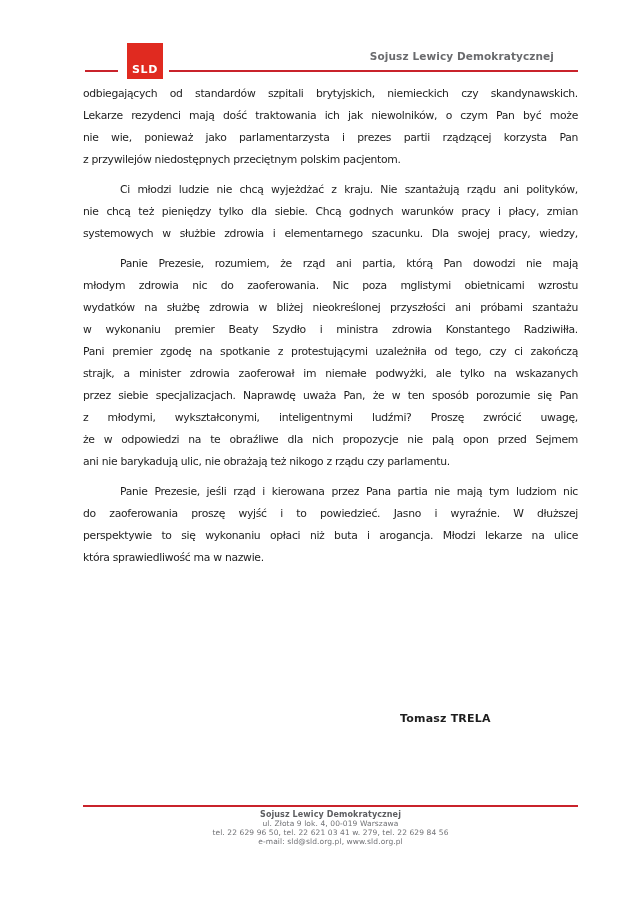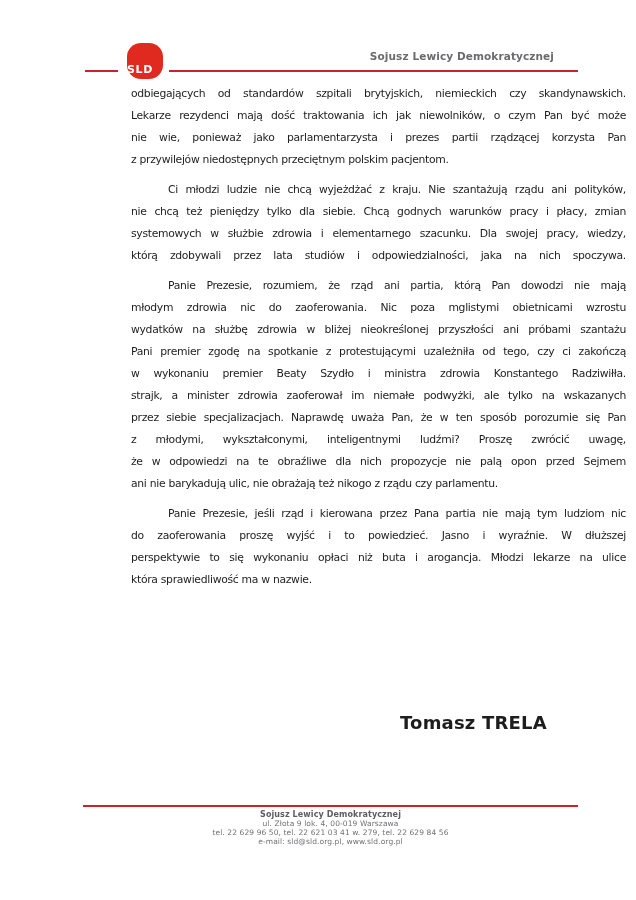--- a/index.html
+++ b/index.html
@@ -24,53 +24,52 @@
   
   .header-dash {
     position: absolute; left: 85px; top: 70px;
     width: 33px; height: 2px; background: var(--brand-red);
   }
   .logo {
     position: absolute; left: 127px; top: 43px;
     width: 36px; height: 36px; box-sizing: border-box;
     background: var(--logo-red);
     color: #ffffff; font-weight: bold; font-size: 11px; letter-spacing: 0.6px;
-    display: flex; align-items: flex-end; justify-content: flex-start;
+    display: flex; align-items: flex-end; justify-content: center;
     padding-bottom: 3px;
-    border-radius: 14px;
   }
   .header-line {
     position: absolute; left: 169px; top: 70px;
     width: 409px; height: 2px; background: var(--brand-red);
   }
   .header-org {
     position: absolute; top: 50px; right: 82px;
     font-size: 10.5px; font-weight: 600; color: var(--gray);
     letter-spacing: 0.1px;
   }
 
   
   .letter {
     position: absolute; left: 83px; top: 83px; width: 495px;
     color: var(--ink);
-    font-size: 10.8px; line-height: 22px; letter-spacing: -0.3px; margin-left: 48px;
+    font-size: 10.8px; line-height: 22px; letter-spacing: -0.3px;
   }
   .para { margin: 0 0 8px 0; }
   .para:last-child { margin-bottom: 0; }
   .line {
     text-align: justify;
     text-align-last: justify;
     height: 22px; overflow: hidden;
   }
   .line.last { text-align-last: left; }
   .para.indent .line:first-child { text-indent: 37px; }
 
   .signature {
     position: absolute; left: 400px; top: 712px;
-    font-size: 18px; font-weight: bold; color: var(--ink);
+    font-size: 11px; font-weight: bold; color: var(--ink);
     letter-spacing: 0.2px;
   }
 
   
   .footer-line {
     position: absolute; left: 83px; top: 805px;
     width: 495px; height: 2px; background: var(--brand-red);
   }
   .footer {
     position: absolute; left: 83px; top: 810px; width: 495px;
@@ -98,28 +97,27 @@
       <div class="para">
         <div class="line">odbiegających od standardów szpitali brytyjskich, niemieckich czy skandynawskich.</div>
         <div class="line">Lekarze rezydenci mają dość traktowania ich jak niewolników, o czym Pan być może</div>
         <div class="line">nie wie, ponieważ jako parlamentarzysta i prezes partii rządzącej korzysta Pan</div>
         <div class="line last">z przywilejów niedostępnych przeciętnym polskim pacjentom.</div>
       </div>
       <div class="para indent">
         <div class="line">Ci młodzi ludzie nie chcą wyjeżdżać z kraju. Nie szantażują rządu ani polityków,</div>
         <div class="line">nie chcą też pieniędzy tylko dla siebie. Chcą godnych warunków pracy i płacy, zmian</div>
         <div class="line">systemowych w służbie zdrowia i elementarnego szacunku. Dla swojej pracy, wiedzy,</div>
-        <div class="line">którą zdobywali  przez lata studiów i odpowiedzialności, jaka na nich spoczywa.</div>
       </div>
       <div class="para indent">
         <div class="line">Panie Prezesie, rozumiem, że rząd ani partia, którą Pan dowodzi nie mają</div>
         <div class="line">młodym zdrowia nic do zaoferowania. Nic poza mglistymi obietnicami wzrostu</div>
         <div class="line">wydatków na służbę zdrowia w bliżej nieokreślonej przyszłości ani próbami szantażu</div>
+        <div class="line">w wykonaniu premier Beaty Szydło i ministra zdrowia Konstantego Radziwiłła.</div>
         <div class="line">Pani premier zgodę na spotkanie z protestującymi uzależniła od tego, czy ci zakończą</div>
-        <div class="line">w wykonaniu premier Beaty Szydło i ministra zdrowia Konstantego Radziwiłła.</div>
         <div class="line">strajk, a minister zdrowia zaoferował im niemałe podwyżki, ale tylko na wskazanych</div>
         <div class="line">przez siebie specjalizacjach. Naprawdę uważa Pan, że w ten sposób porozumie się Pan</div>
         <div class="line">z młodymi, wykształconymi, inteligentnymi ludźmi? Proszę zwrócić uwagę,</div>
         <div class="line">że w odpowiedzi na te obraźliwe dla nich propozycje nie palą opon przed Sejmem</div>
         <div class="line last">ani nie barykadują ulic, nie obrażają też nikogo z rządu czy parlamentu.</div>
       </div>
       <div class="para indent">
         <div class="line">Panie Prezesie, jeśli rząd i kierowana przez Pana partia nie mają tym ludziom nic</div>
         <div class="line">do zaoferowania proszę wyjść i to powiedzieć. Jasno i wyraźnie. W dłuższej</div>
         <div class="line">perspektywie to się wykonaniu opłaci niż buta i arogancja. Młodzi lekarze na ulice</div>

